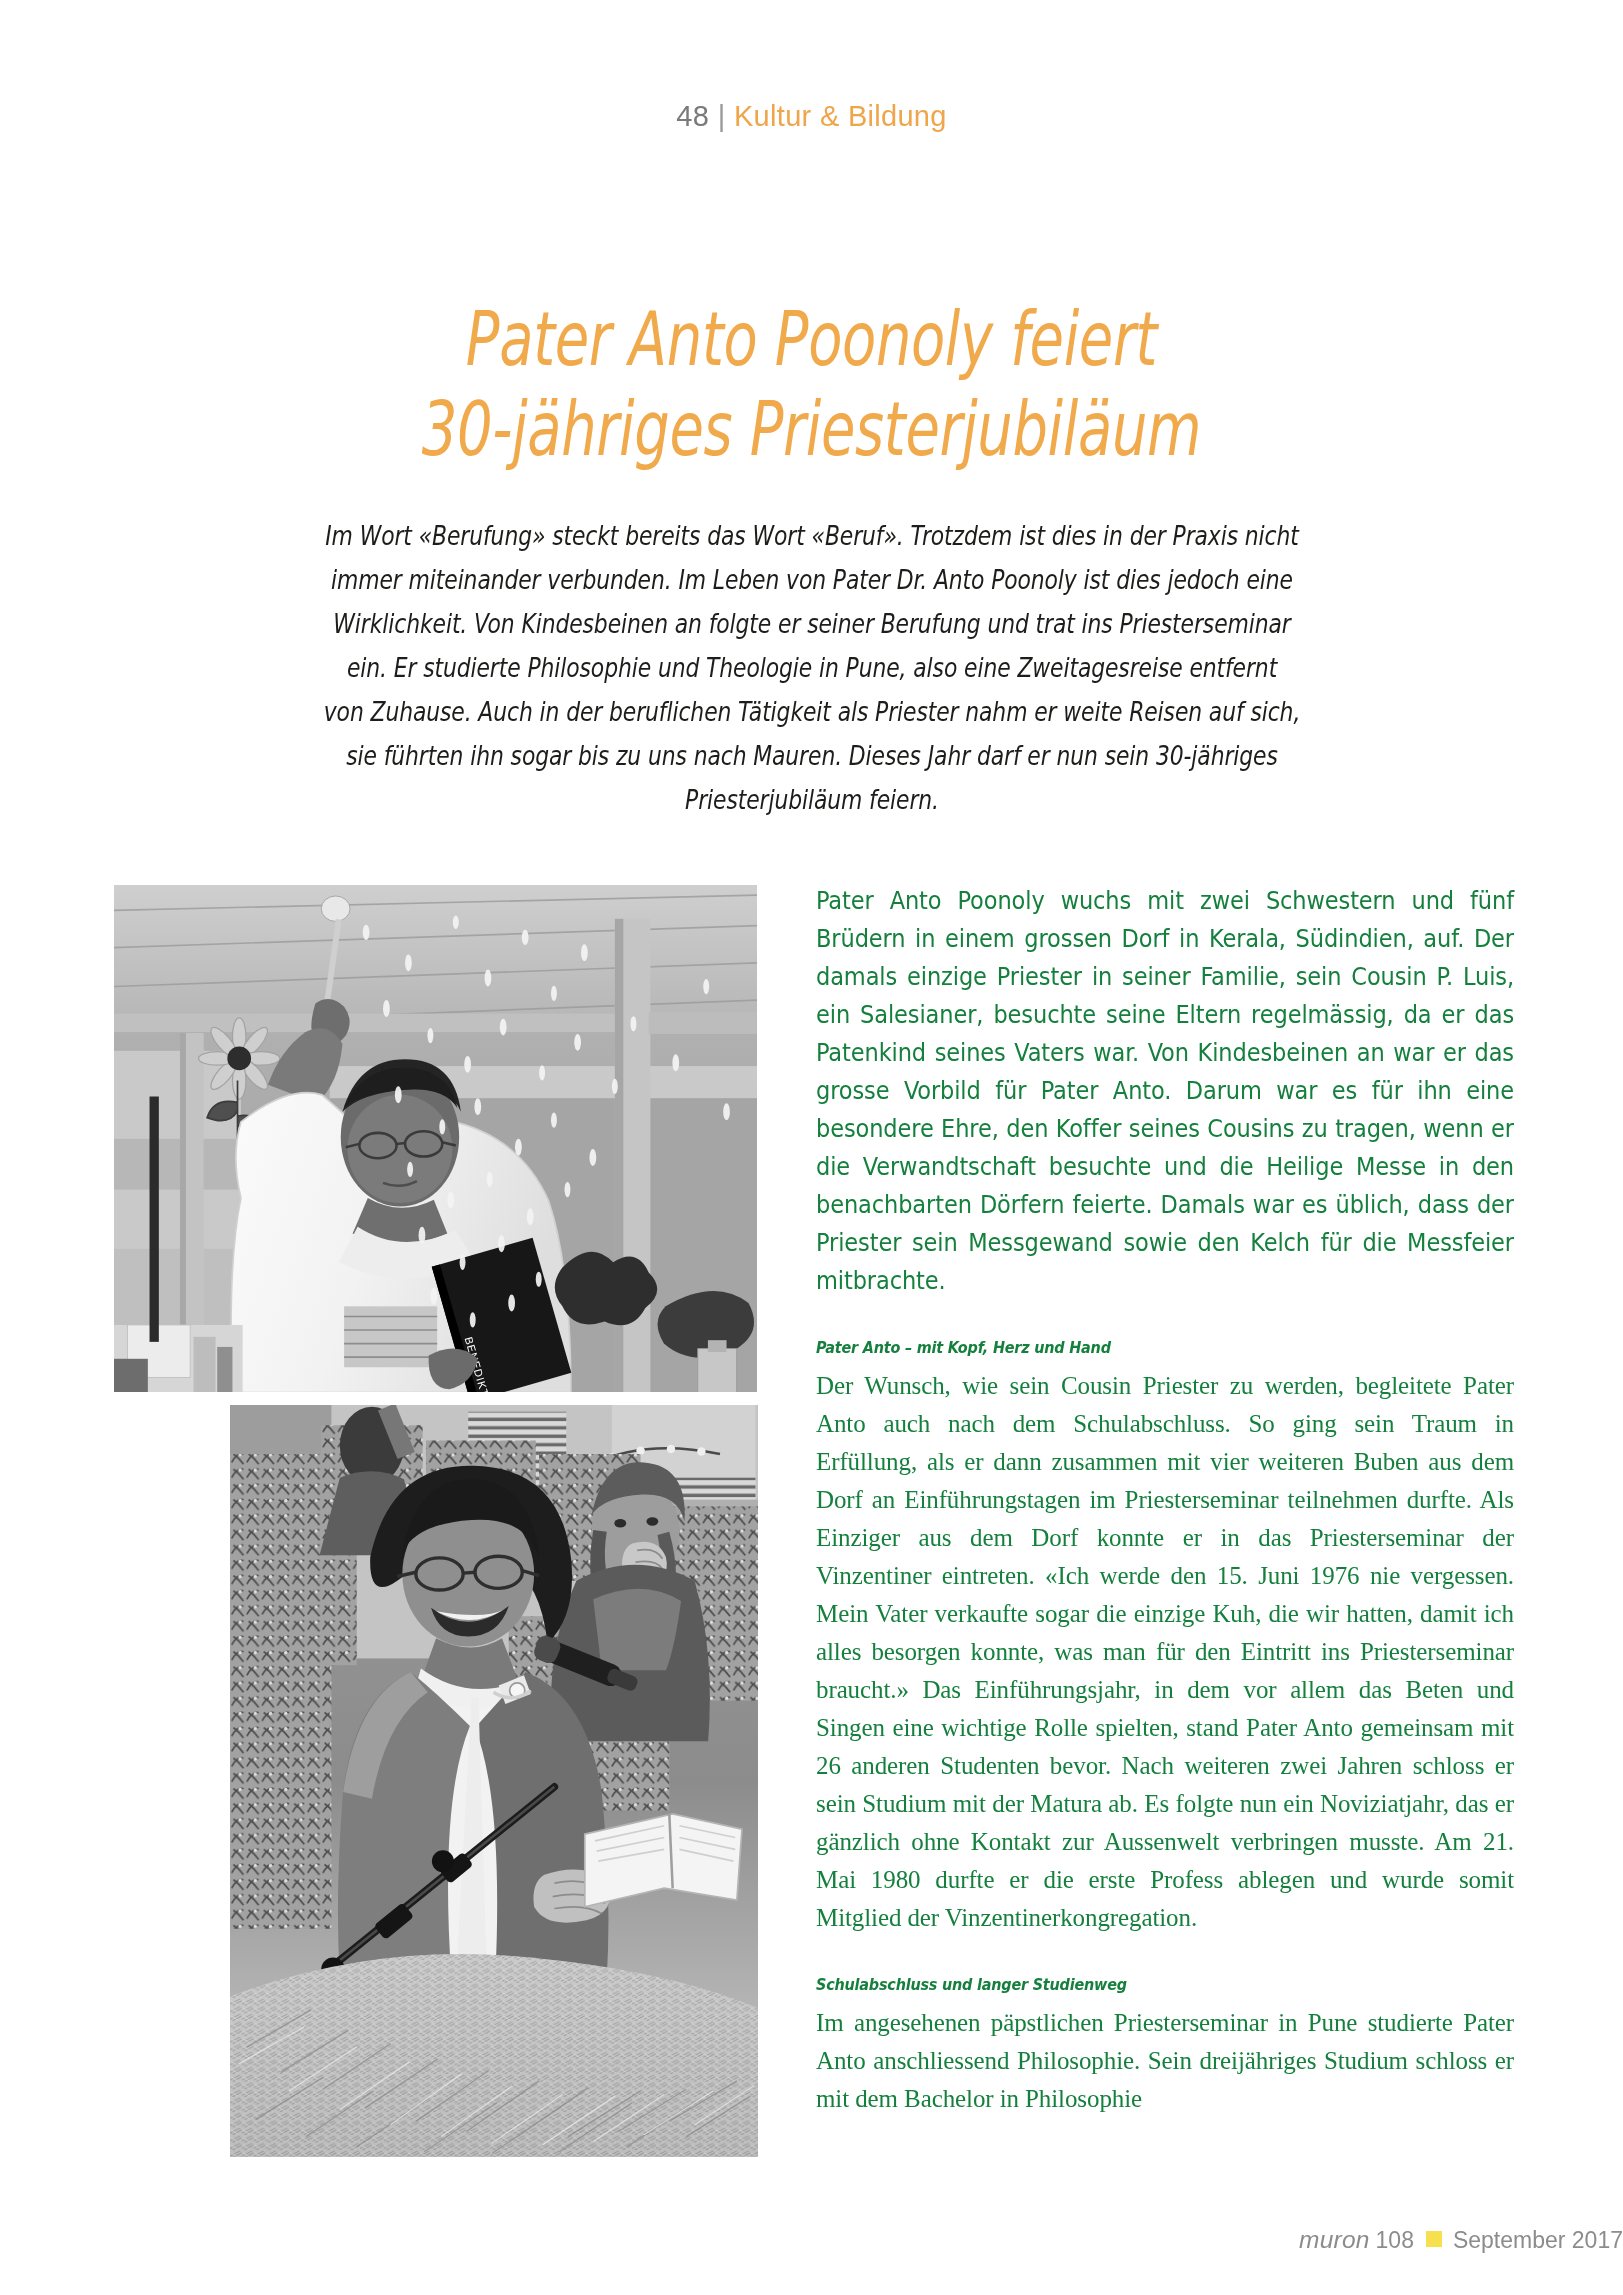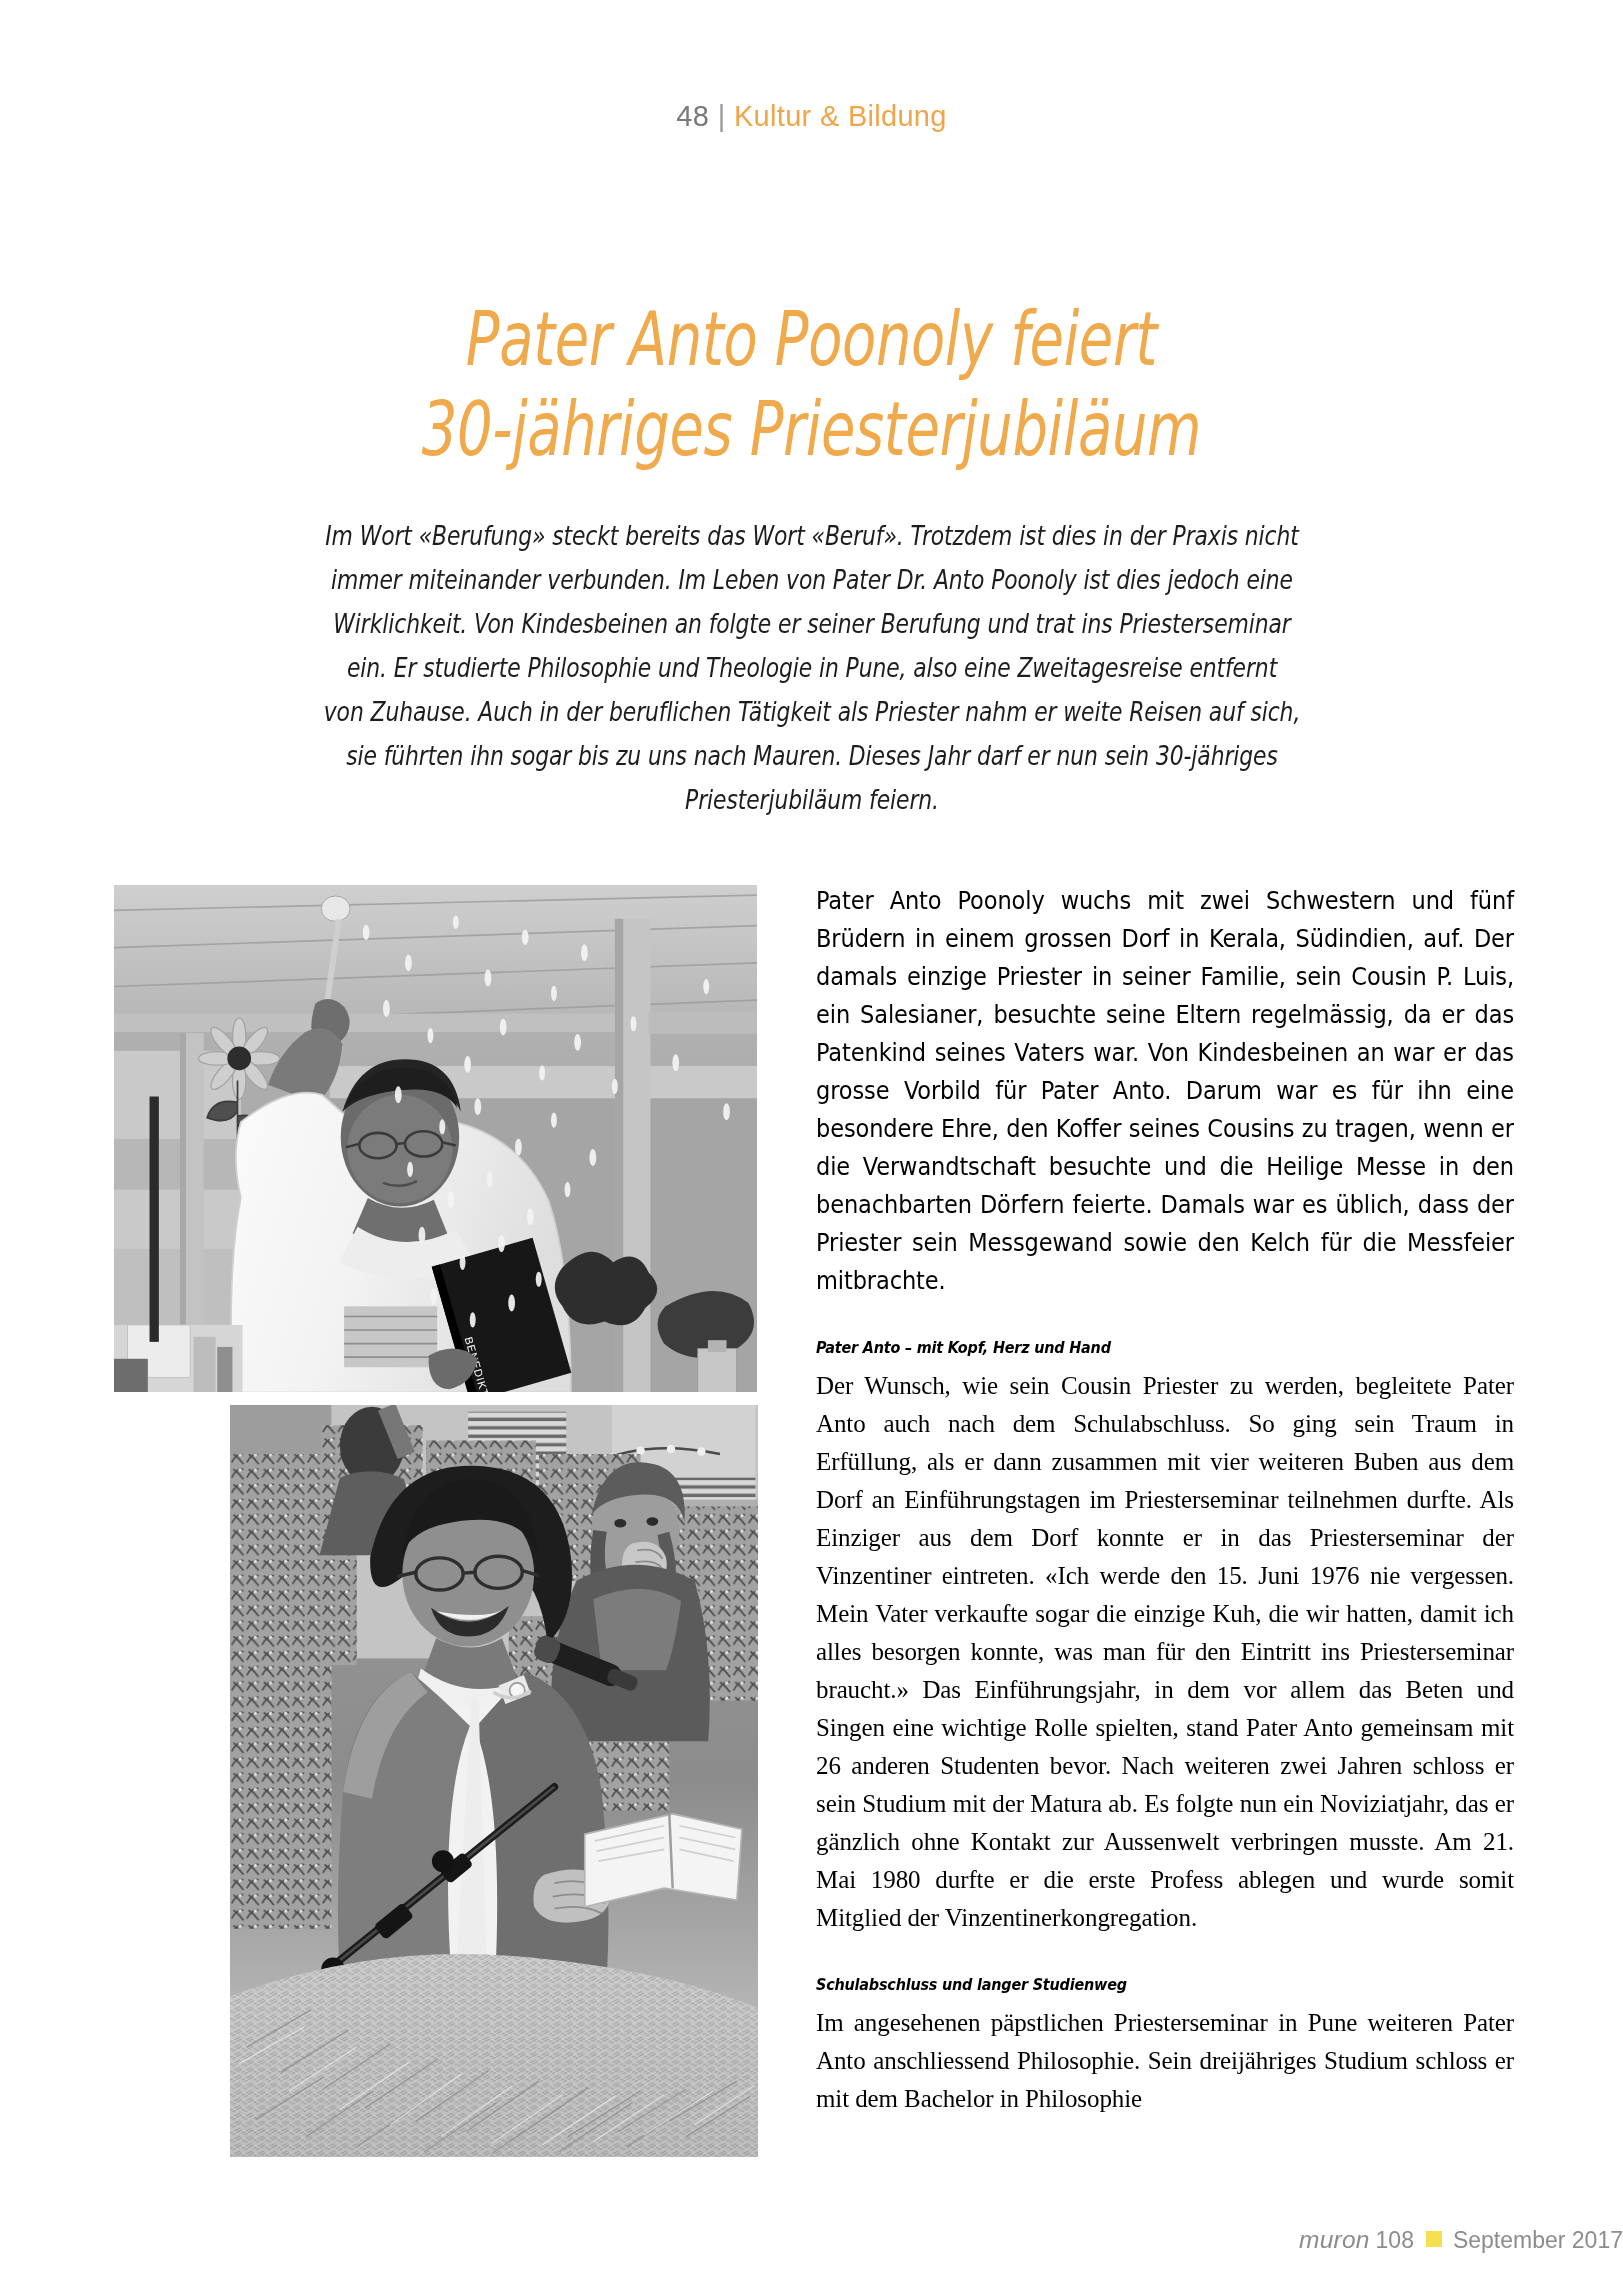--- a/index.html
+++ b/index.html
@@ -87,21 +87,21 @@
   }
   .lead .ll {
     display: block;
     white-space: nowrap;
   }
   .col-right {
     position: absolute;
     top: 882px;
     left: 816px;
     width: 698px;
-    color: #000000;
+    color: #15803d;
     font-family: "Liberation Sans Narrow", "DejaVu Sans Condensed", "Liberation Sans", sans-serif;
     font-size: 25px;
     line-height: 38px;
     text-align: justify;
     letter-spacing: -0.1px;
   }
   .col-right p {
     margin: 0 0 29px 0;
   }
   .col-right p:last-child { margin-bottom: 0; }
@@ -497,21 +497,21 @@
                  M490 864 L572 812 M550 852 L620 806"></path>
       </g>
     </svg>
   </div>
 
   <div class="col-right">
     <p>Pater Anto Poonoly wuchs mit zwei Schwestern und fünf Brüdern in einem grossen Dorf in Kerala, Südindien, auf. Der damals einzige Priester in seiner Familie, sein Cousin P. Luis, ein Salesianer,  besuchte seine Eltern regelmässig, da er das Patenkind seines Vaters war. Von Kindesbeinen an war er das grosse Vorbild für Pater Anto. Darum war es für ihn eine besondere Ehre, den Koffer seines Cousins zu tragen, wenn  er die Verwandtschaft besuchte und die Heilige Messe in den benachbarten Dörfern feierte.  Damals war es üblich, dass der Priester sein Messgewand sowie den Kelch für die Messfeier mitbrachte.</p>
     <p class="subhead">Pater Anto – mit Kopf, Herz und Hand</p>
     <p class="after-subhead">Der Wunsch, wie sein Cousin Priester zu werden, begleitete Pater Anto auch nach dem Schulabschluss. So ging sein Traum in Erfüllung, als er dann zusammen mit vier weiteren Buben aus dem Dorf an Einführungstagen im Priesterseminar teilnehmen durfte. Als Einziger aus dem Dorf konnte er in das Priesterseminar der Vinzentiner eintreten. «Ich werde den 15. Juni 1976 nie vergessen. Mein Vater verkaufte sogar die einzige Kuh, die wir hatten, damit ich alles besorgen konnte, was man für den Eintritt ins Priesterseminar braucht.»  Das Einführungsjahr, in dem vor allem das Beten und Singen eine wichtige Rolle spielten, stand Pater Anto gemeinsam mit 26 anderen Studenten bevor. Nach weiteren zwei Jahren schloss er sein Studium mit der Matura ab. Es folgte nun ein Noviziatjahr, das er gänzlich ohne Kontakt zur Aussenwelt verbringen musste. Am 21. Mai 1980 durfte er die erste Profess ablegen und wurde somit Mitglied der Vinzentinerkongregation.</p>
     <p class="subhead">Schulabschluss und langer Studienweg</p>
-    <p class="after-subhead">Im angesehenen päpstlichen Priesterseminar in Pune weiteren Pater Anto anschliessend Philosophie. Sein dreijähriges Studium schloss er mit dem Bachelor in Philosophie</p>
+    <p class="after-subhead">Im angesehenen päpstlichen Priesterseminar in Pune studierte Pater Anto anschliessend Philosophie. Sein dreijähriges Studium schloss er mit dem Bachelor in Philosophie</p>
   </div>
 
   <div class="footer">
     <span class="brand">muron</span><span class="issue">108</span><span class="sqr"></span><span class="date">September 2017</span>
   </div>
 
 </div>
 
 
 </body></html>

